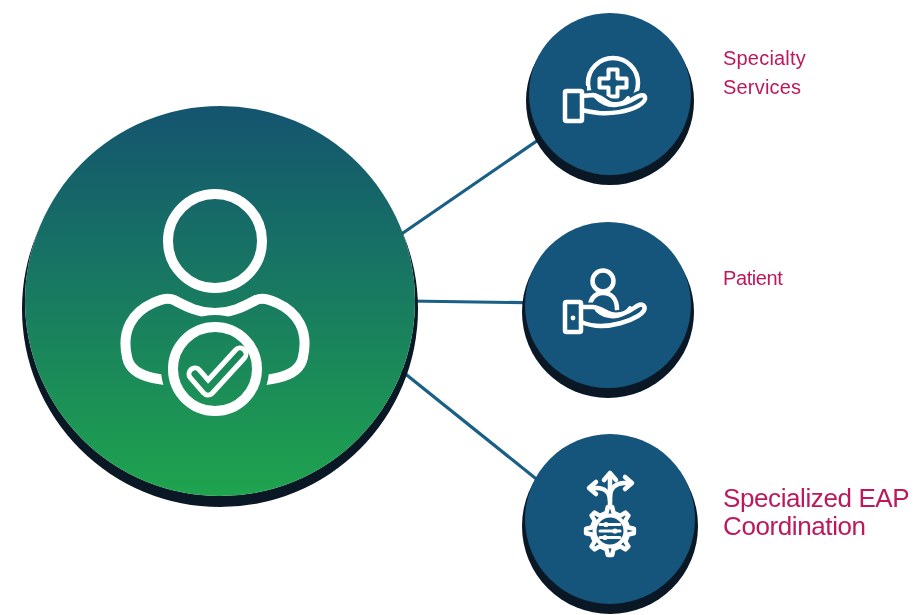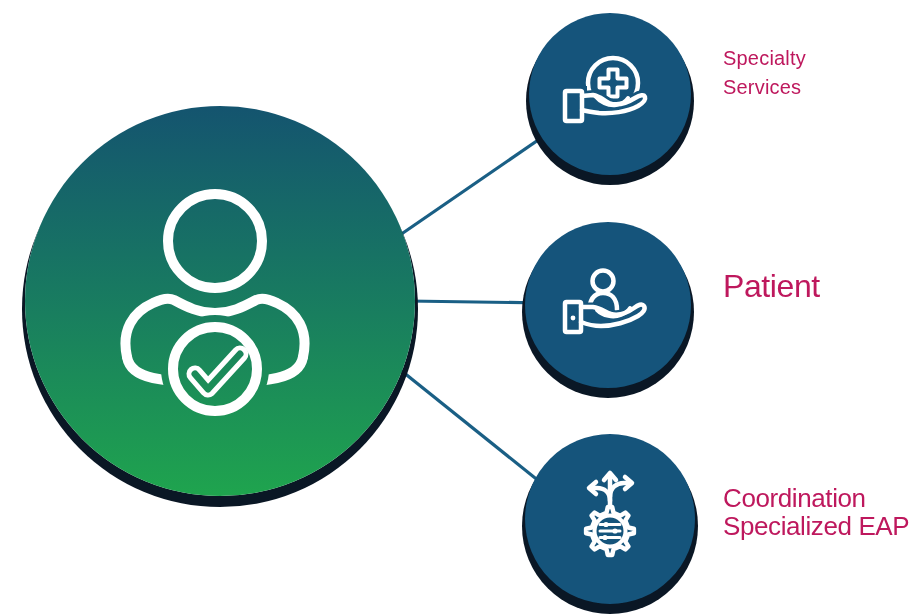--- a/index.html
+++ b/index.html
@@ -20,21 +20,21 @@
     box-shadow:0 7px 0 3px #0A1725;z-index:1;
     display:flex;align-items:center;justify-content:center;
   }
   .node-1{left:529px;top:13px;width:162px;height:162px;}
   .node-2{left:525px;top:222px;width:166px;height:166px;}
   .node-3{left:525px;top:434px;width:170px;height:170px;}
   .label{
     position:absolute;left:723px;color:#be185d;font-weight:normal;z-index:2;white-space:nowrap;
   }
   .label-1{top:44px;font-size:20px;line-height:29px;letter-spacing:0.2px;}
-  .label-2{top:272px;font-size:32px;line-height:28px;letter-spacing:-0.4px;}
+  .label-2{top:264px;font-size:20px;line-height:28px;letter-spacing:-0.4px;}
   .label-3{top:484px;font-size:26px;line-height:28px;letter-spacing:-0.4px;}
   .icon-stroke{fill:none;stroke:#FFFFFF;stroke-linecap:round;stroke-linejoin:round;}
 </style>
 </head>
 <body>
 
 <div class="canvas">
 
   <svg class="connectors" width="921" height="615">
     <line class="connector" x1="400" y1="235" x2="560" y2="125"></line>
@@ -135,17 +135,17 @@
   </div>
 
   <div class="label label-1">
     <div>Specialty</div>
     <div>Services</div>
   </div>
   <div class="label label-2">
     <div>Patient</div>
   </div>
   <div class="label label-3">
+    <div>Specialized EAP</div>
     <div>Coordination</div>
-    <div>Specialized EAP</div>
   </div>
 
 </div>
 
 </body></html>

